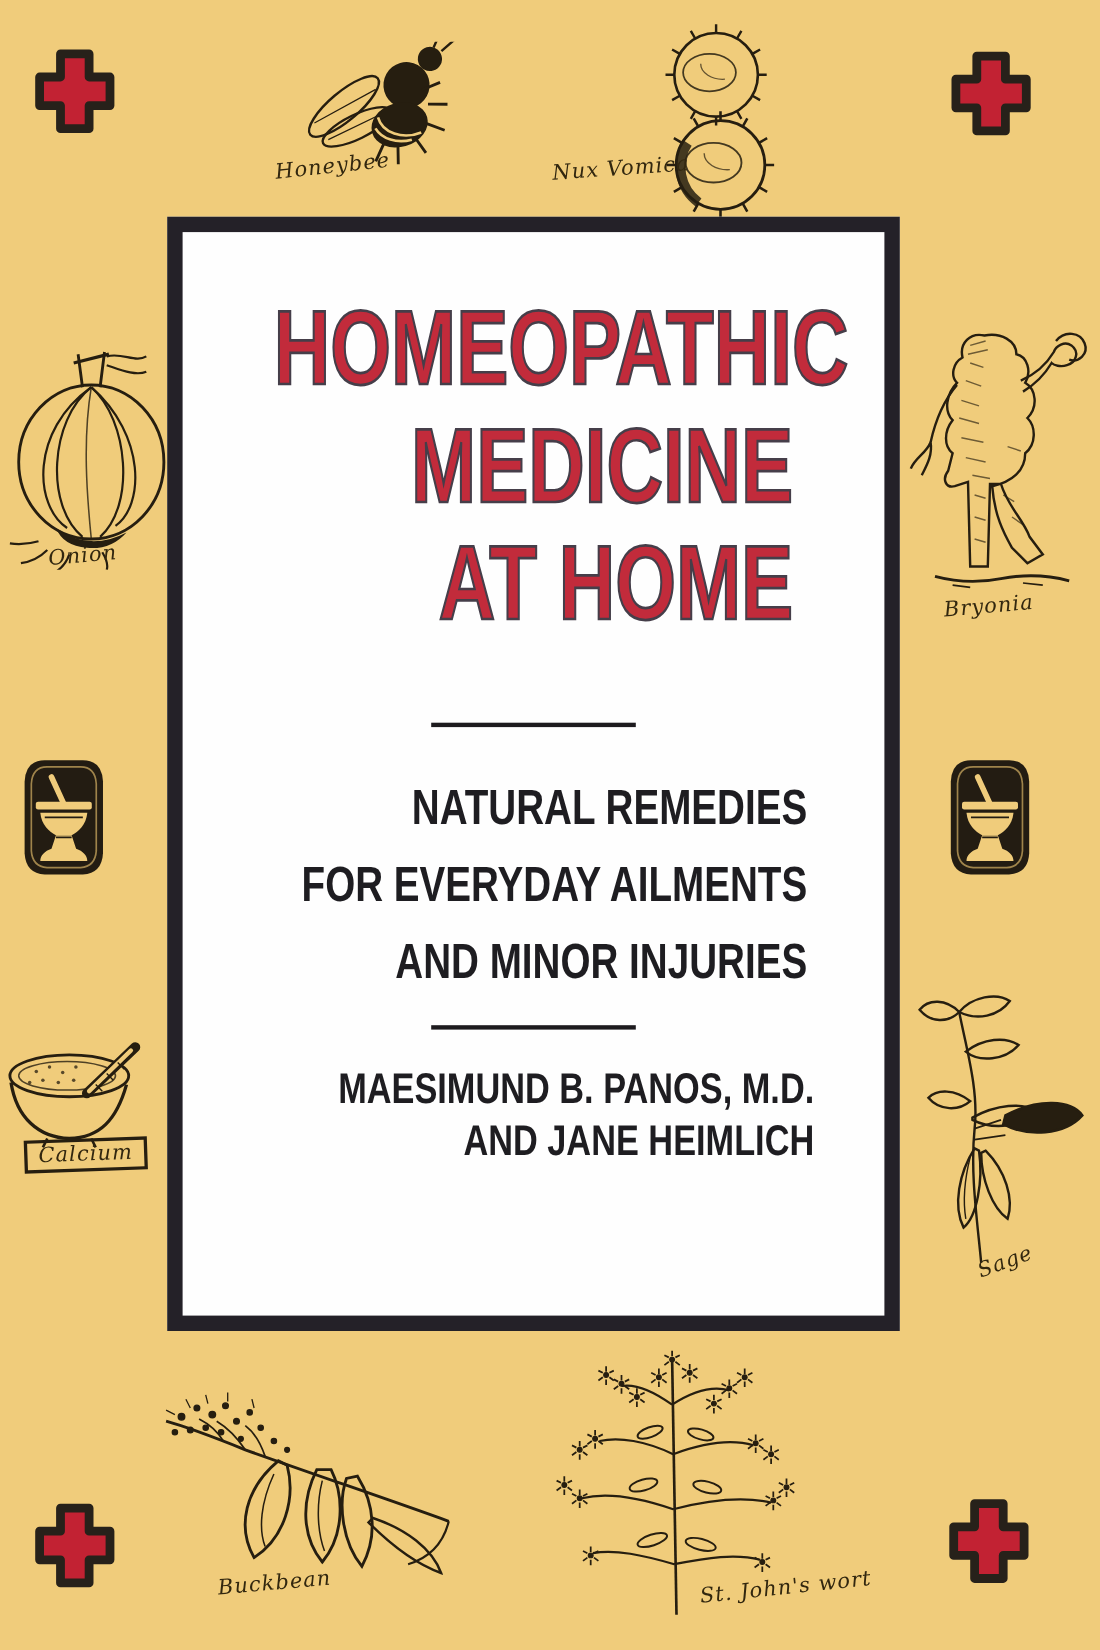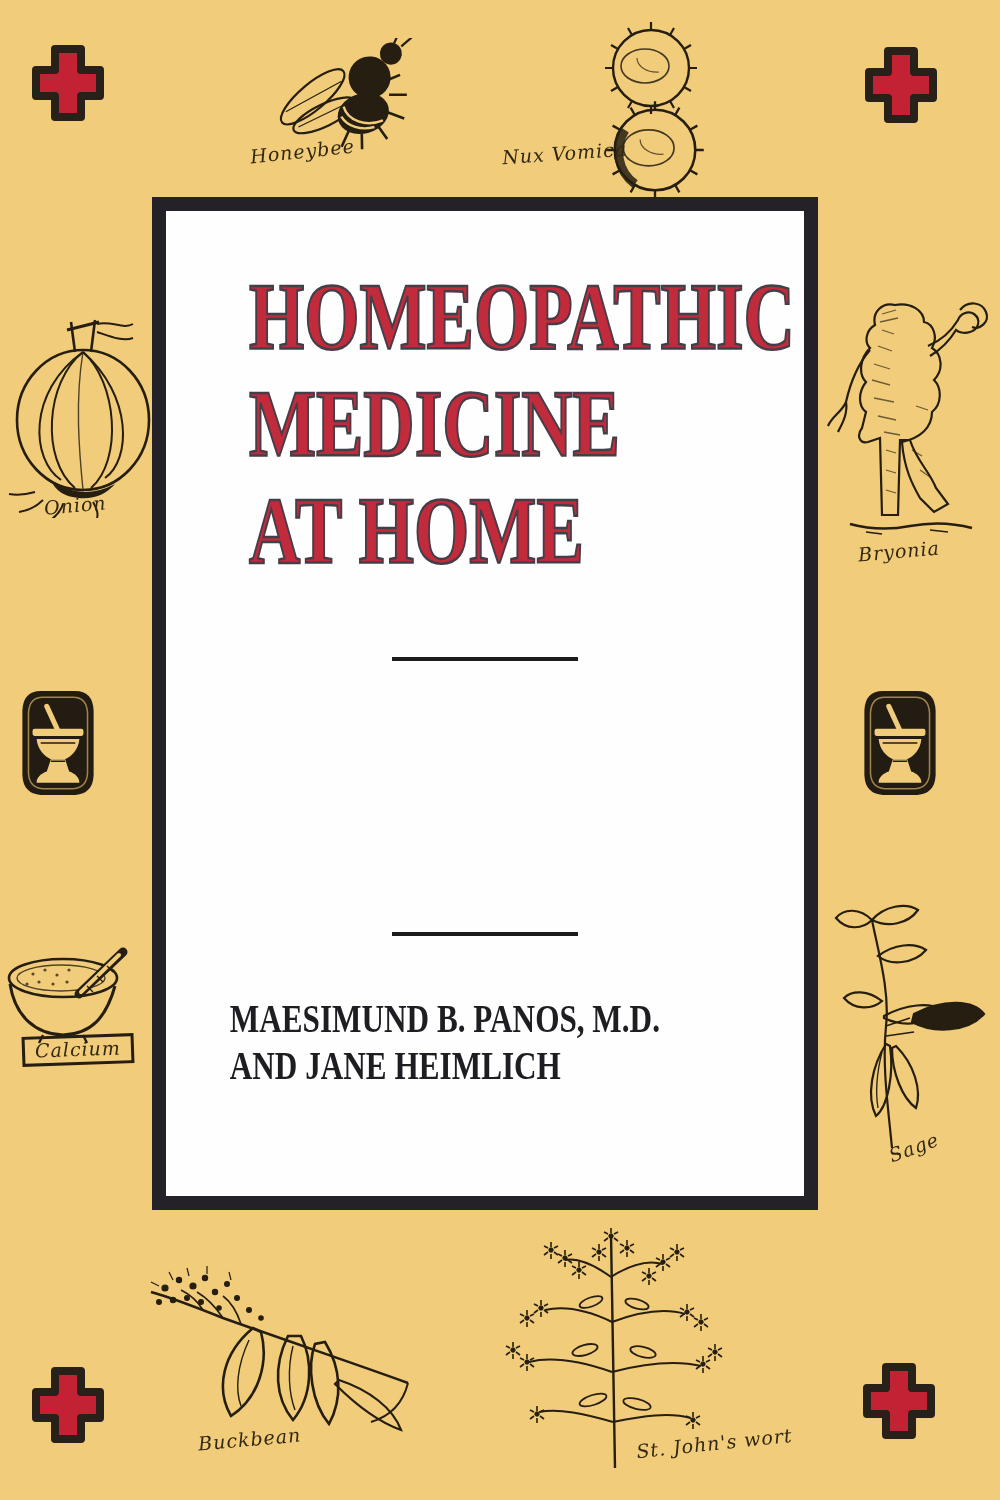--- a/index.html
+++ b/index.html
@@ -42,21 +42,21 @@
   .calcium-box .script-label{position:static;}
 
   
   .panel{
     position:absolute;
     left:152px;top:197px;
     width:666px;height:1013px;
     background:#FEFEFE;
     border:14px solid var(--panel-border);
   }
-  .panel-text{position:absolute;width:100%;text-align:left;font-family:Liberation Serif, serif;}
+  .panel-text{position:absolute;width:100%;text-align:right;}
   .title-block{top:52px;line-height:107px;}
   .title-line{
     font-size:96px;font-weight:bold;
     color:var(--red);
     -webkit-text-stroke:2.5px var(--outline);
     transform:scaleX(0.74);
     letter-spacing:0px;
     white-space:nowrap;
   }
   .rule{
@@ -64,21 +64,21 @@
     width:186px;height:4px;margin-left:-93px;
     background:#1D1B1E;
   }
   .rule-1{top:446px;}
   .rule-2{top:721px;}
   .subtitle-block{top:488px;line-height:70px;}
   .subtitle-line{
     font-size:45px;font-weight:bold;color:#1E1D21;
     transform:scaleX(0.78);white-space:nowrap;
   }
-  .authors-block{top:784px;line-height:47px;}
+  .authors-block{top:756px;line-height:47px;}
   .author-line{
     font-size:39px;font-weight:bold;color:#1E1D21;
     transform:scaleX(0.80);white-space:nowrap;
   }
   .foreword-block{top:886px;line-height:34px;}
   .foreword-line{
     font-size:33px;font-weight:bold;color:#1E1D21;
     transform:scaleX(0.82);white-space:nowrap;
   }
 </style>
@@ -314,20 +314,25 @@
 
 <div class="panel">
   <div class="panel-text title-block">
     <div class="title-line">HOMEOPATHIC</div>
     <div class="title-line">MEDICINE</div>
     <div class="title-line">AT HOME</div>
   </div>
 
   <div class="rule rule-1"></div>
 
+  <div class="panel-text subtitle-block">
+    <div class="subtitle-line">NATURAL REMEDIES</div>
+    <div class="subtitle-line">FOR EVERYDAY AILMENTS</div>
+    <div class="subtitle-line">AND MINOR INJURIES</div>
+  </div>
 
   <div class="rule rule-2"></div>
 
   <div class="panel-text authors-block">
     <div class="author-line">MAESIMUND B. PANOS, M.D.</div>
     <div class="author-line">AND JANE HEIMLICH</div>
   </div>
 
 </div>
 

